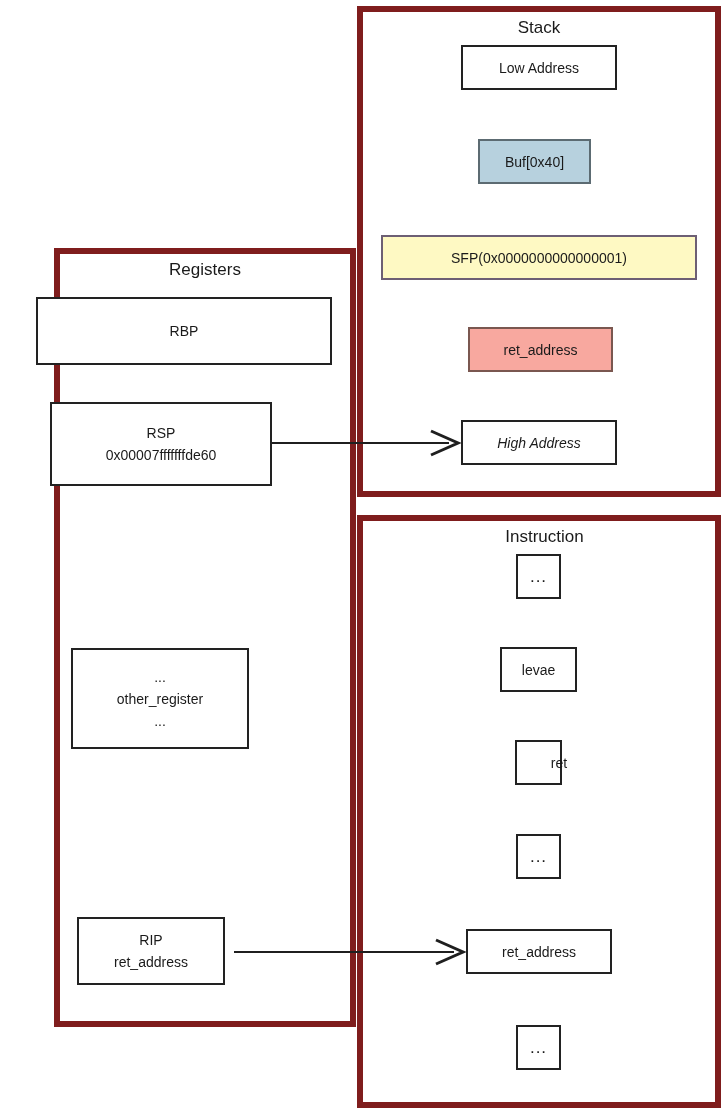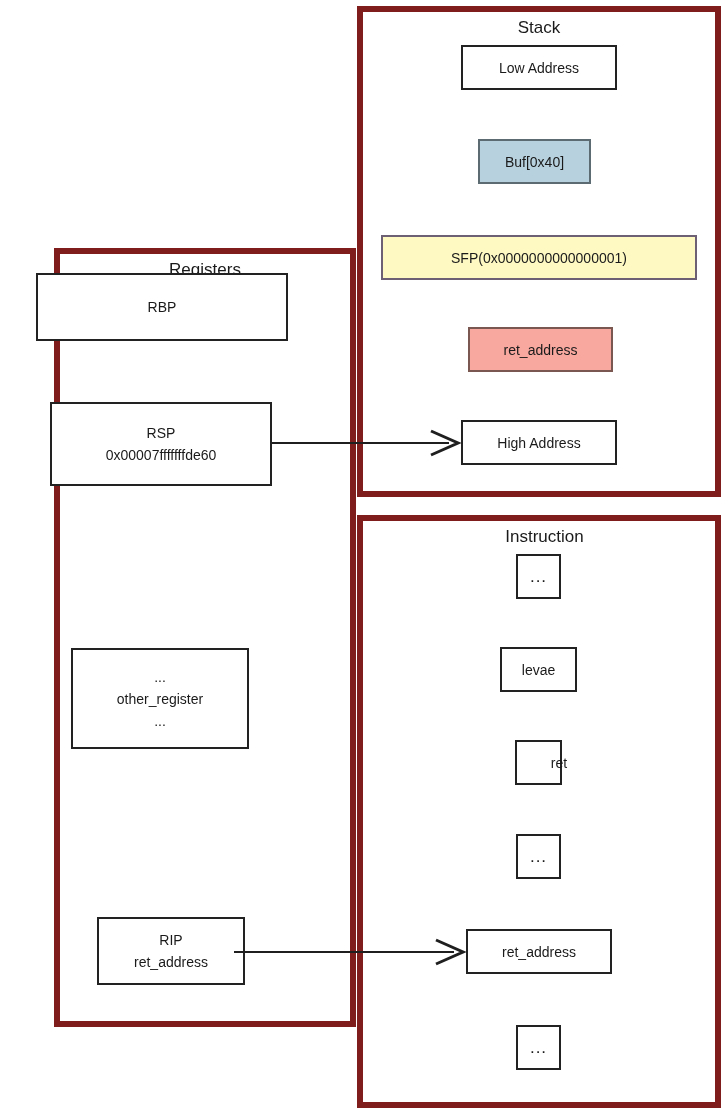--- a/index.html
+++ b/index.html
@@ -84,36 +84,36 @@
 </style>
 </head>
 <body>
 
 <div id="canvas">
 
   <div class="panel" style="left:10px; top:248px; width:302px; height:779px;margin-left:44px;">
     <div class="panel-title" style="top:6px;">Registers</div>
   </div>
 
-  <div class="node" style="left:36px; top:273px; width:252px; height:68px;">
+  <div class="node" style="left:36px; top:297px; width:296px; height:68px;">
     <span>RBP</span>
   </div>
 
   <div class="node" style="left:50px; top:402px; width:222px; height:84px;">
     <span>RSP</span>
     <span class="line2">0x00007fffffffde60</span>
   </div>
 
   <div class="node" style="left:71px; top:648px; width:178px; height:101px;">
     <span>...</span>
     <span class="line2">other_register</span>
     <span class="line2">...</span>
   </div>
 
-  <div class="node" style="left:97px; top:917px; width:148px; height:68px;">
+  <div class="node" style="left:77px; top:917px; width:148px; height:68px;">
     <span>RIP</span>
     <span class="line2">ret_address</span>
   </div>
 
   <div class="panel" style="left:357px; top:6px; width:364px; height:491px;">
     <div class="panel-title" style="top:6px;">Stack</div>
   </div>
 
   <div class="node" style="left:461px; top:45px; width:156px; height:45px;">
     <span>Low Address</span>
@@ -124,21 +124,21 @@
   </div>
 
   <div class="node fill-purple" style="left:381px; top:235px; width:316px; height:45px;">
     <span>SFP(0x0000000000000001)</span>
   </div>
 
   <div class="node fill-red" style="left:468px; top:327px; width:145px; height:45px;">
     <span>ret_address</span>
   </div>
 
-  <div class="node" style="left:461px; top:420px; width:156px; height:45px;">
+  <div class="node" style="left:461px; top:420px; width:156px; height:45px;font-style:italic;">
     <span>High Address</span>
   </div>
 
   <div class="panel" style="left:357px; top:515px; width:364px; height:593px;">
     <div class="panel-title" style="top:6px;padding-left:11px;">Instruction</div>
   </div>
 
   <div class="node ellipsis" style="left:516px; top:554px; width:45px; height:45px;">
     <span>...</span>
   </div>

